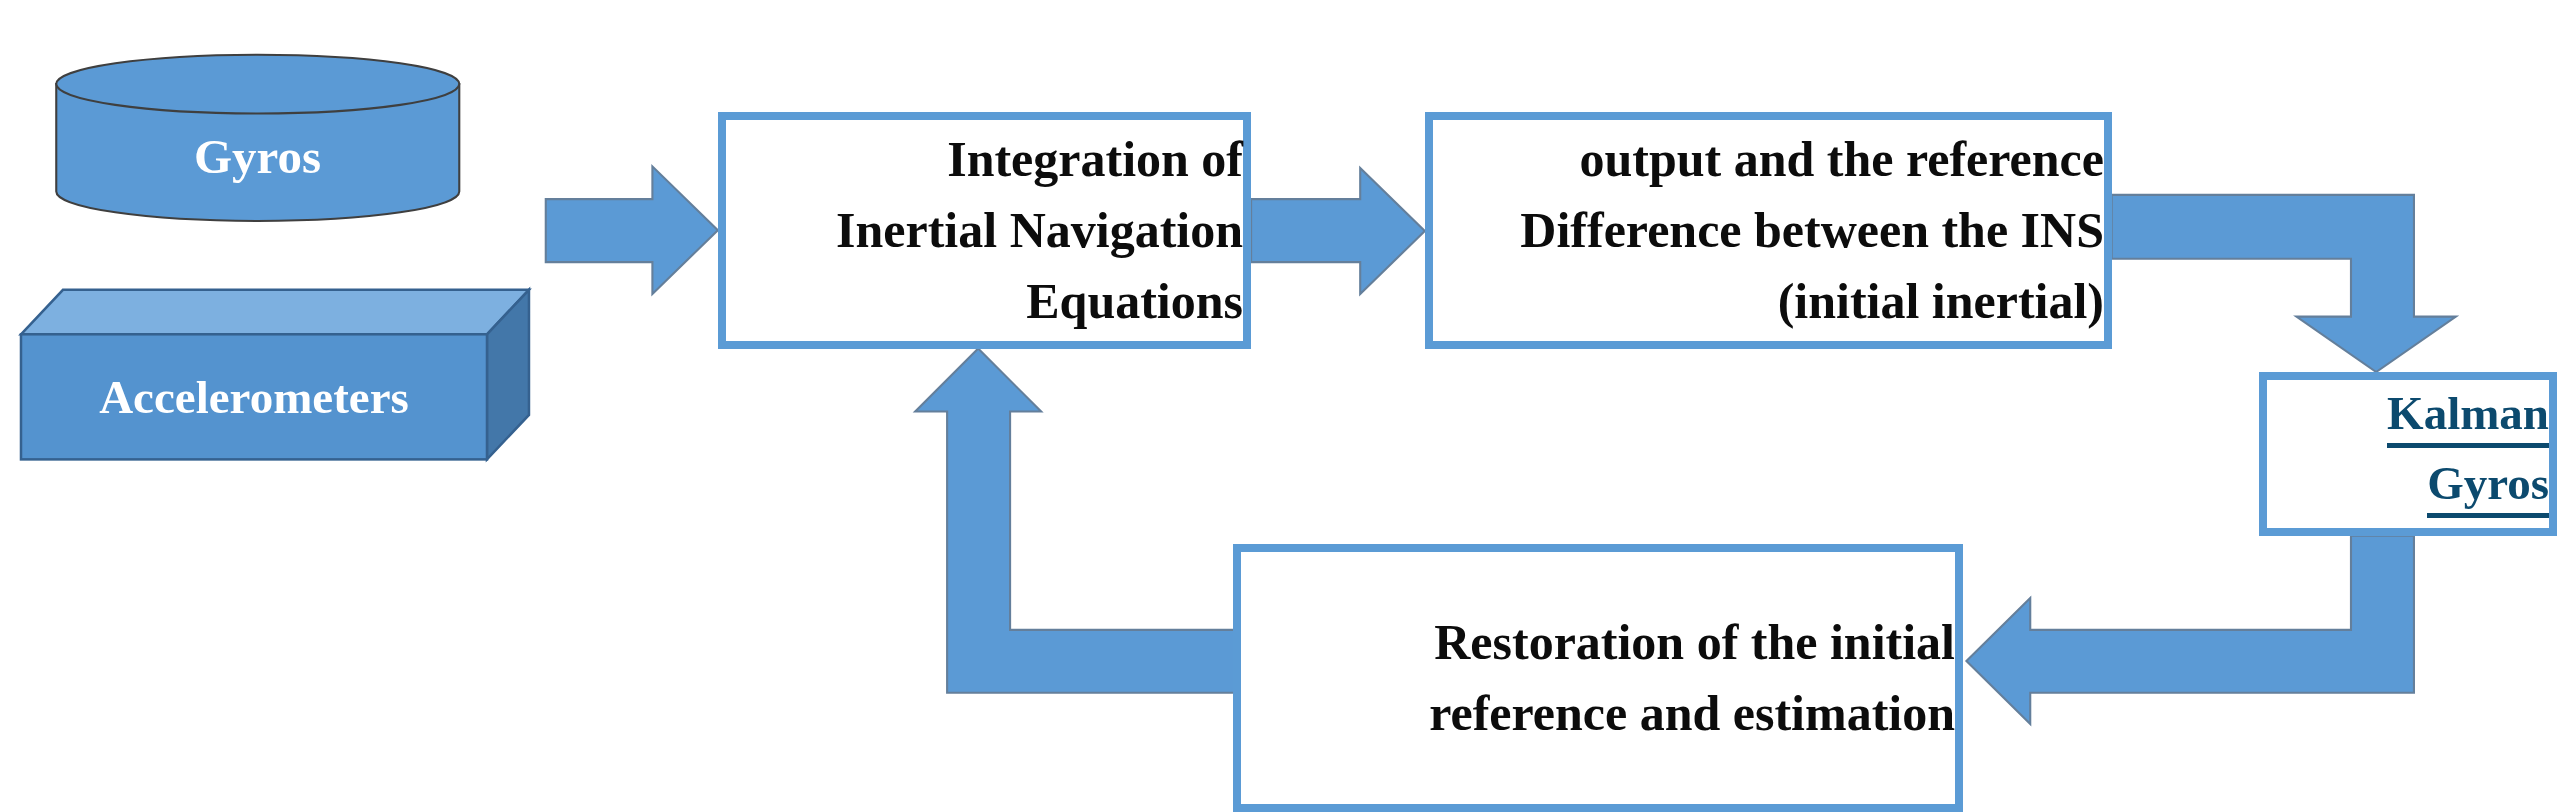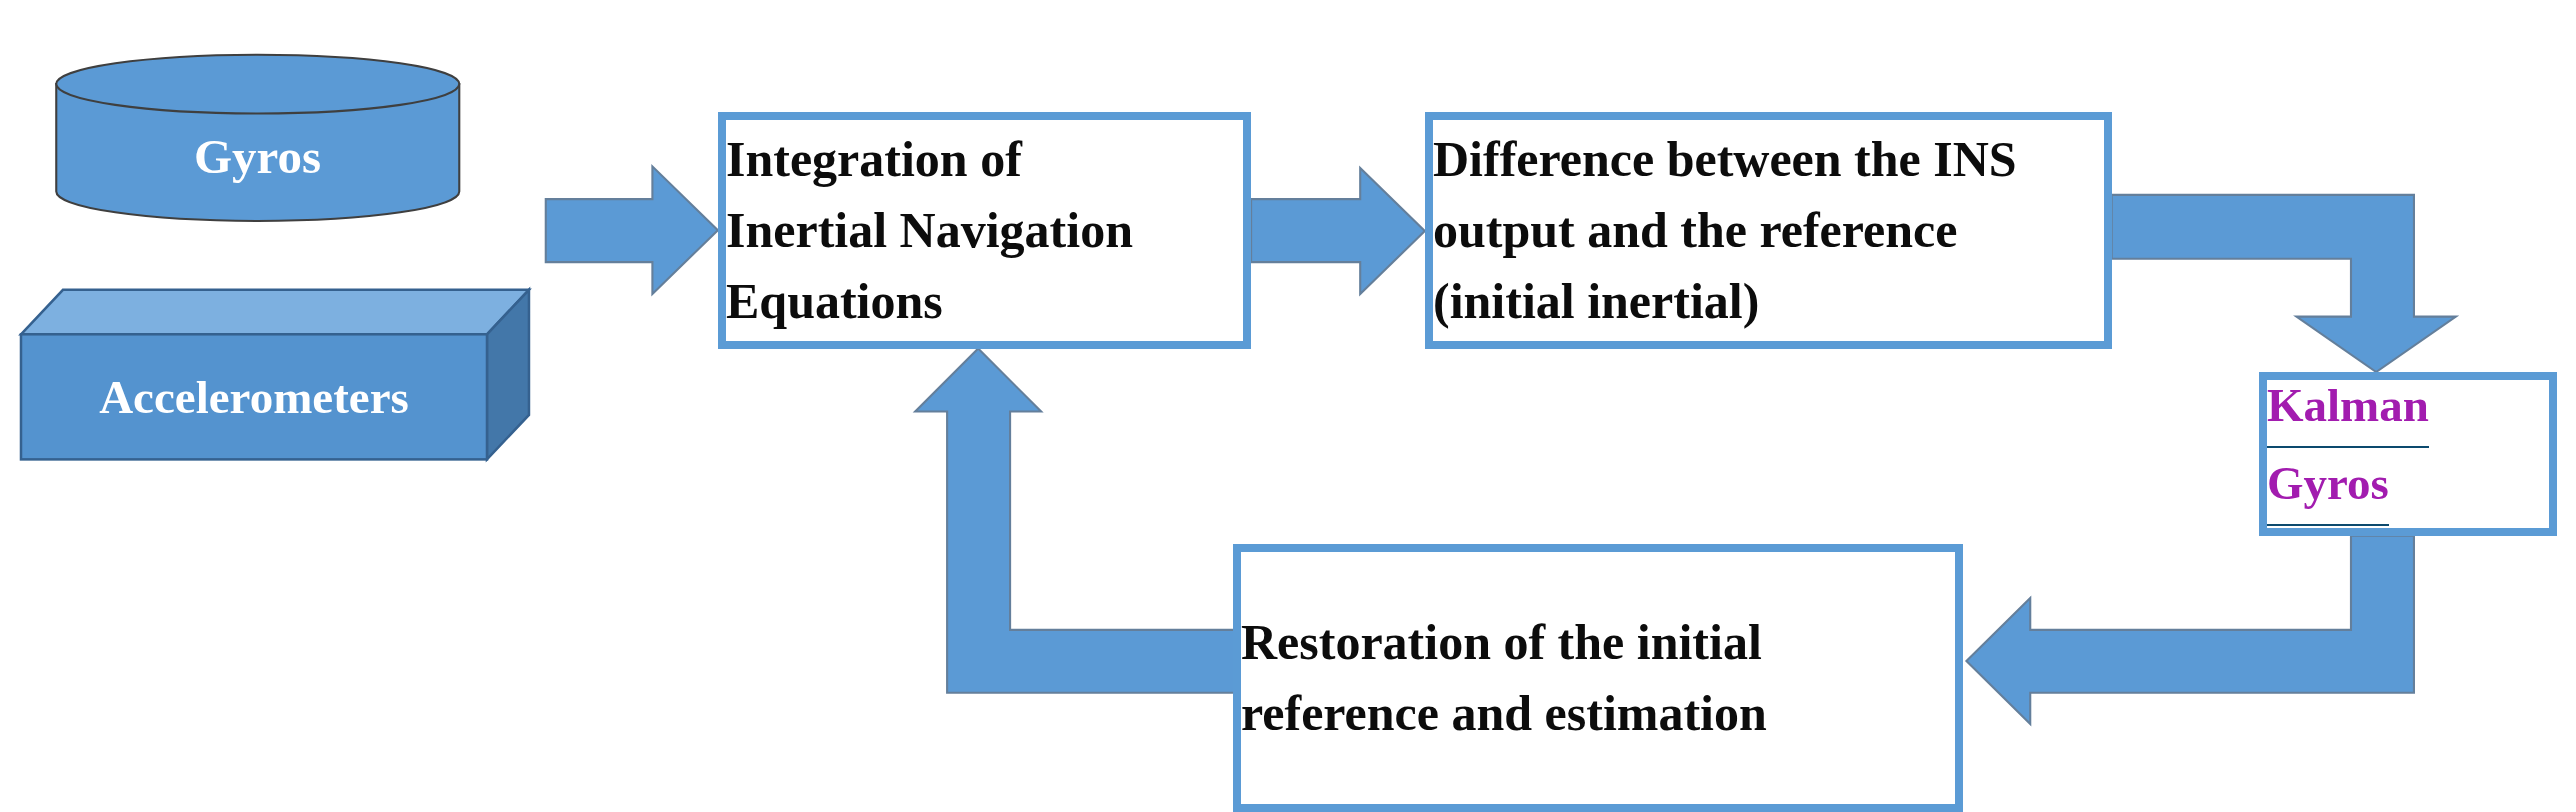--- a/index.html
+++ b/index.html
@@ -4,33 +4,33 @@
 <style>
   html,body { margin:0; padding:0; background:#ffffff; }
   .stage {
     position:relative; width:2576px; height:813px; background:#ffffff; overflow:hidden;
     font-family:"Liberation Serif","DejaVu Serif",serif;
   }
   svg.layer { position:absolute; left:0; top:0; width:2576px; height:813px; }
 
   .node {
     position:absolute; box-sizing:border-box; border:8.4px solid #5b9bd5; background:#ffffff;
-    display:flex; flex-direction:column; justify-content:center; align-items:flex-start;
+    display:flex; flex-direction:column; justify-content:center; align-items:flex-end;
     text-align:center; font-weight:bold; color:#0c0c0c;
   }
   .node .line { font-size:50px; line-height:1.42; white-space:nowrap; }
 
   #integration  { left:718px;  top:112px; width:533px; height:237px; }
   #difference   { left:1425px; top:112px; width:687px; height:237px; }
   #restoration  { left:1233px; top:544px; width:730px; height:268px; }
   #kalman       { left:2259px; top:372px; width:298px; height:164px; }
   #kalman .line { font-size:47px; line-height:1; margin:5.9px 0; }
   #kalman .ul   {
-    display:inline-block; color:#a21caf;
-    border-bottom:2px solid #0c4a6e; padding-bottom:17px;
+    display:inline-block; color:#0c4a6e;
+    border-bottom:5px solid #0c4a6e; padding-bottom:6px;
   }
 
   .shape-label {
     position:absolute; color:#ffffff; font-weight:bold;
     display:flex; align-items:center; justify-content:center;
     text-align:center; white-space:nowrap;
   }
   #gyros-label { left:56px; top:118px; width:403px; height:76px;  font-size:49px; }
   #accel-label { left:21px; top:334px; width:466px; height:125px; font-size:47px;text-align:center; }
 </style>
@@ -67,22 +67,22 @@
 
   <div class="shape-label" id="accel-label">Accelerometers</div>
 
   <div class="node" id="integration">
     <div class="line">Integration of</div>
     <div class="line">Inertial Navigation</div>
     <div class="line">Equations</div>
   </div>
 
   <div class="node" id="difference">
+    <div class="line">output and the reference</div>
     <div class="line">Difference between the INS</div>
-    <div class="line">output and the reference</div>
     <div class="line">(initial inertial)</div>
   </div>
 
   <div class="node" id="kalman">
     <div class="line">
       <span class="ul">Kalman</span>
     </div>
     <div class="line">
       <span class="ul">Gyros</span>
     </div>

